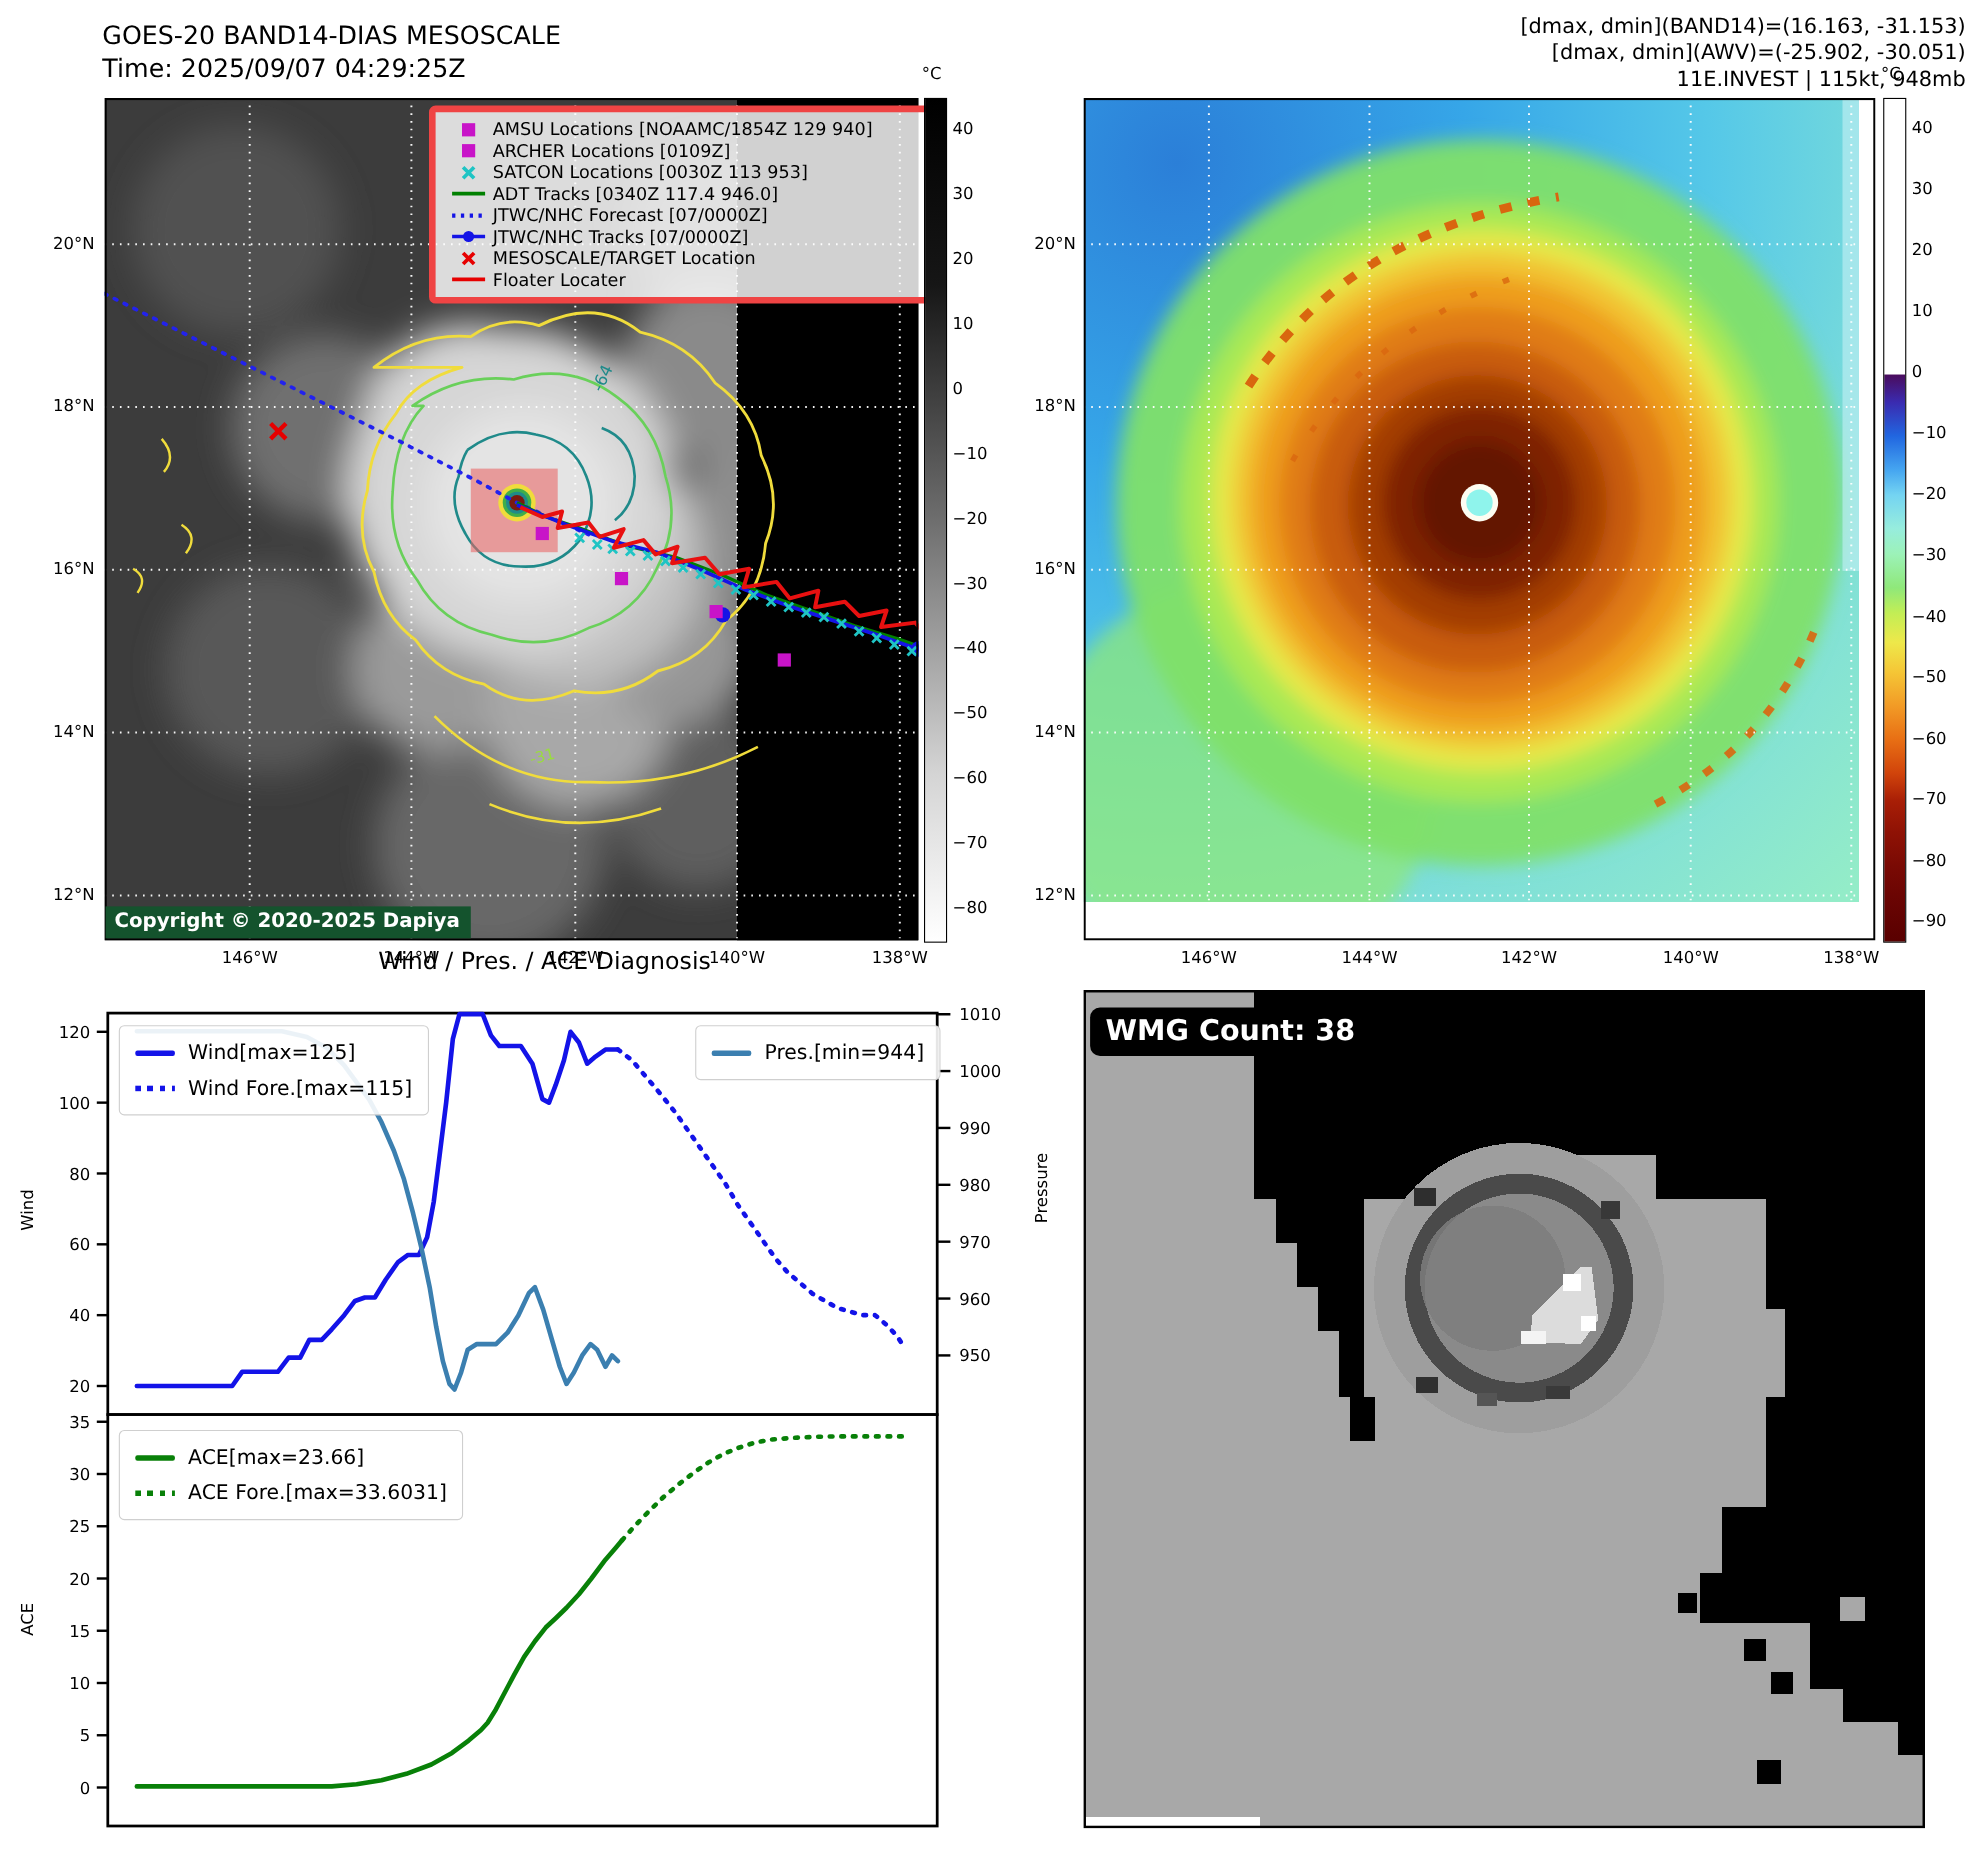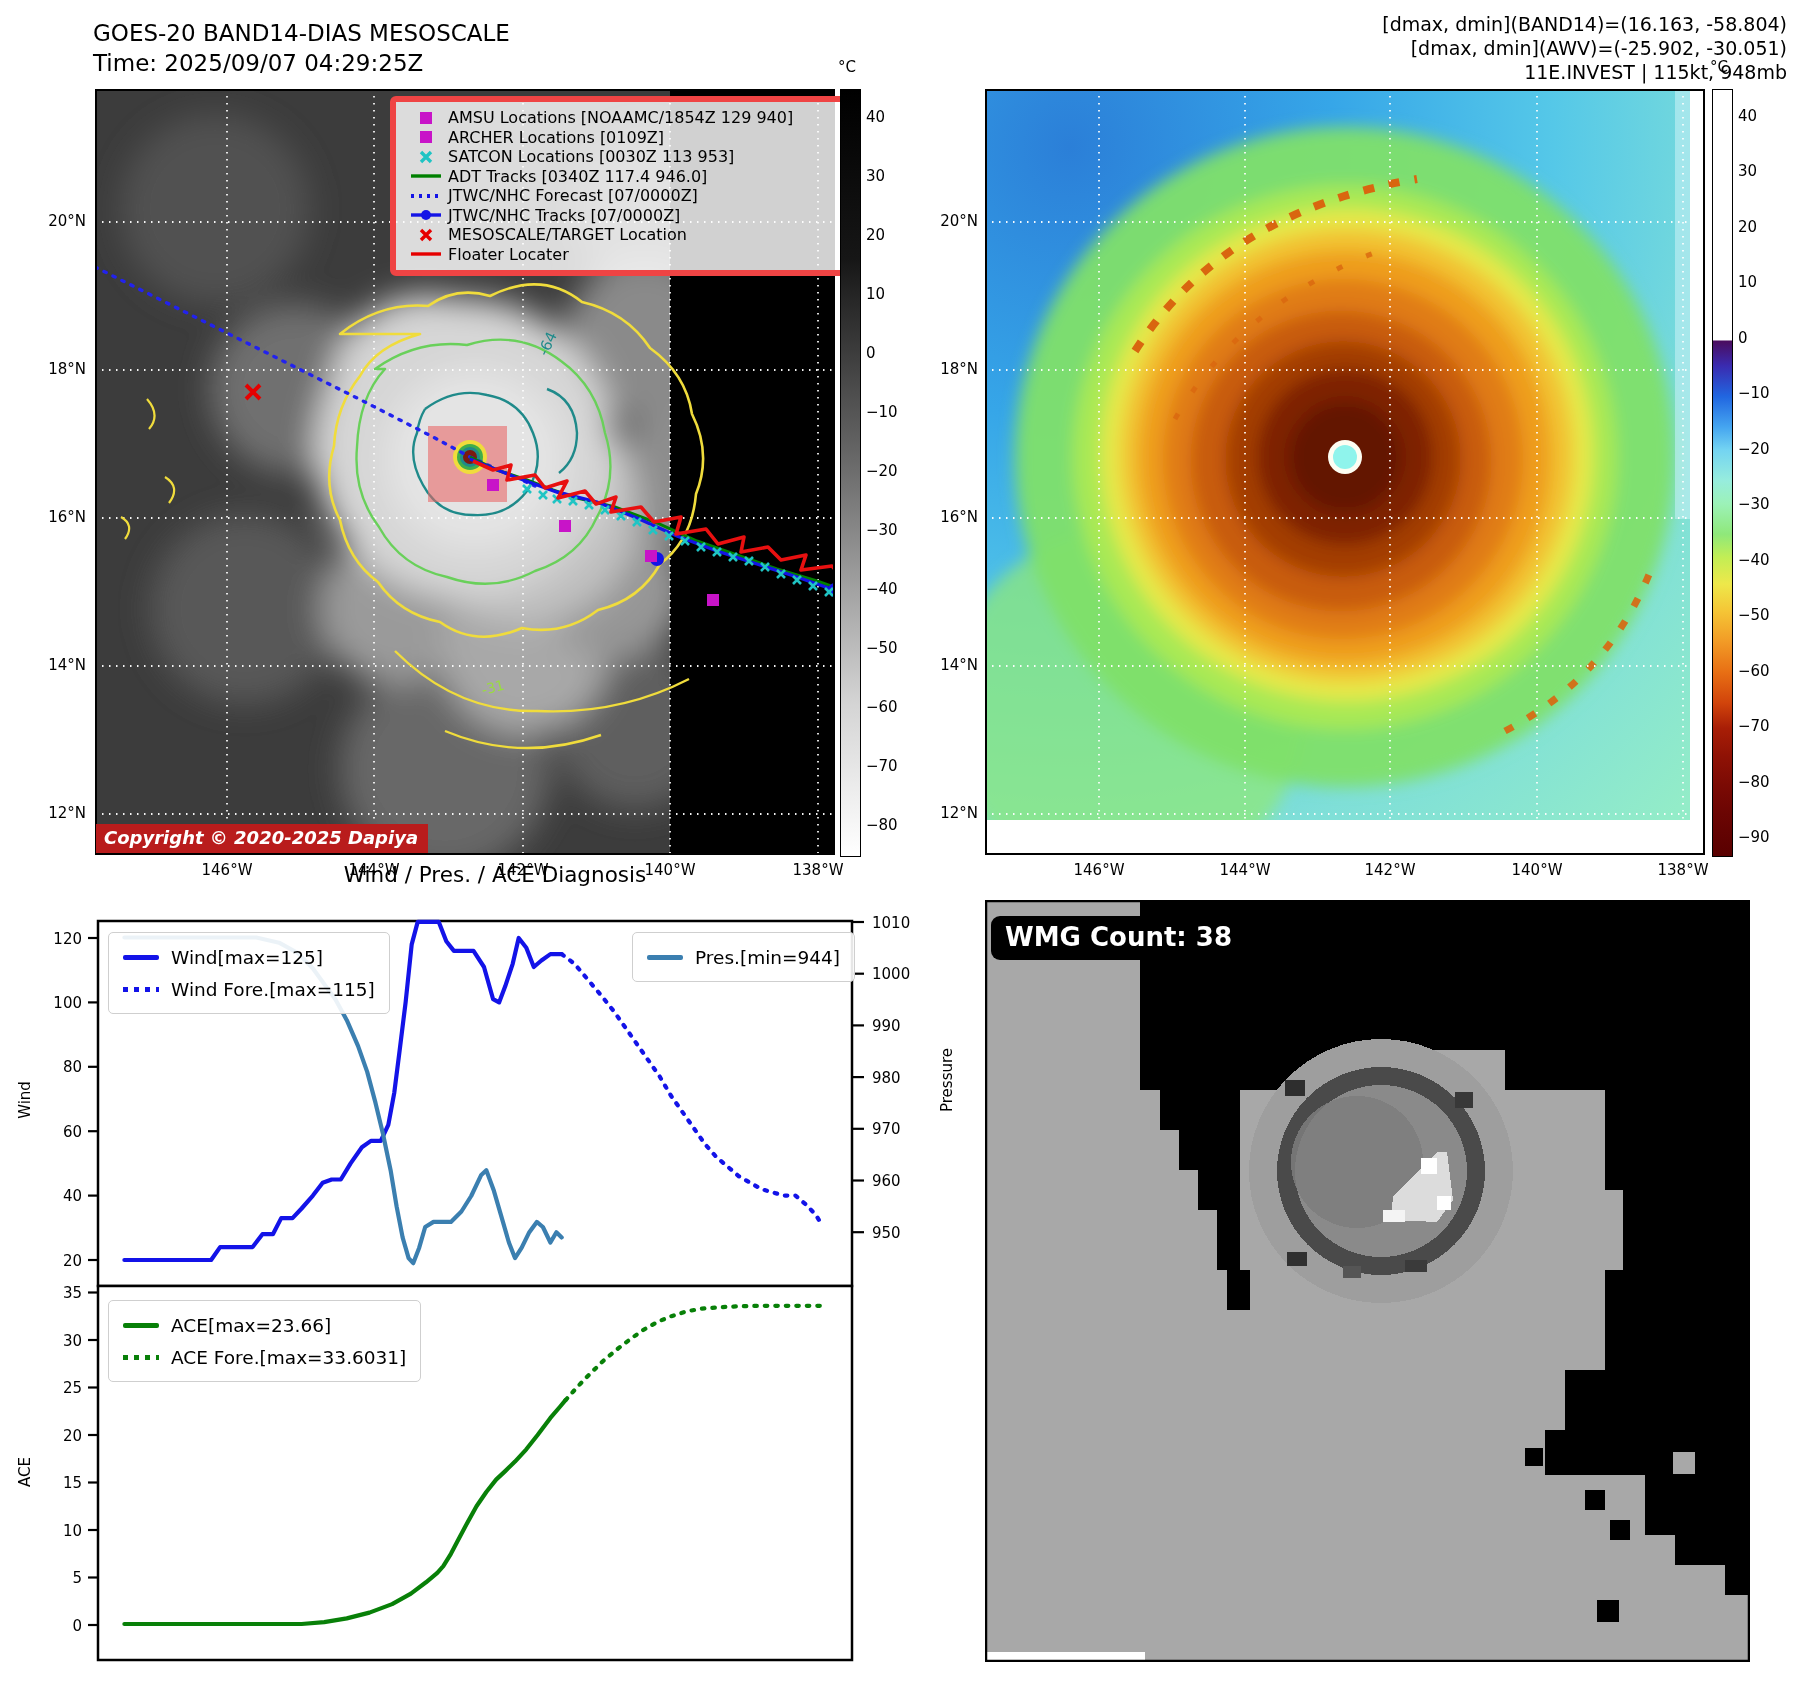--- a/index.html
+++ b/index.html
@@ -13,38 +13,38 @@
   .legend-box{position:absolute;background:rgba(255,255,255,0.82);border:6px solid #ef4444;
       border-radius:6px;padding:6px 12px 6px 8px;}
   .lrow{display:flex;align-items:center;height:19.5px;font-size:16px;white-space:nowrap;}
   .lrow .mk{width:44px;display:flex;justify-content:center;align-items:center;flex:none;}
   .chart-legend{position:absolute;background:rgba(255,255,255,0.9);border:1px solid #cfcfcf;
       border-radius:5px;padding:8px 14px;text-align:right;}
   .crow{display:flex;align-items:center;height:32px;font-size:18.5px;white-space:nowrap;}
   .crow .cmk{width:48px;flex:none;display:flex;align-items:center;}
   .solidline{height:5px;width:36px;border-radius:2px;}
   .dotline{height:5px;width:36px;}
-  .copyright{position:absolute;background:#b91c1c;color:#fff;font-weight:bold;font-size:18px;
-      padding:3px 10px 5px 8px;font-style:italic;}
+  .copyright{position:absolute;background:#14532d;color:#fff;font-weight:bold;font-size:18px;
+      padding:3px 10px 5px 8px;}
   .wmg-tag{position:absolute;background:#000;color:#fff;font-weight:bold;font-size:26px;
       padding:6px 18px 8px 14px;border-radius:9px;text-align:center;}
   .charts-title{position:absolute;font-size:21.5px;}
   svg{position:absolute;display:block;}
 </style>
 </head>
 <body>
 
 <div id="app">
 
   <div class="abs title" style="left:93px;top:18px;">
     <div>GOES-20 BAND14-DIAS MESOSCALE</div>
     <div>Time: 2025/09/07 04:29:25Z</div>
   </div>
   <div class="abs hdr-right" style="right:10px;top:12px;">
-    <div>[dmax, dmin](BAND14)=(16.163, -58.804)</div>
+    <div>[dmax, dmin](BAND14)=(16.163, -31.153)</div>
     <div>[dmax, dmin](AWV)=(-25.902, -30.051)</div>
     <div>11E.INVEST | 115kt, 948mb</div>
   </div>
 
   <svg id="band14-map" style="left:95px;top:89px;" width="740" height="766" viewBox="0 0 740 766">
     <defs>
       <filter id="blur18">
           <feGaussianBlur stdDeviation="16"></feGaussianBlur>
         </filter>
       <filter id="blur8">

